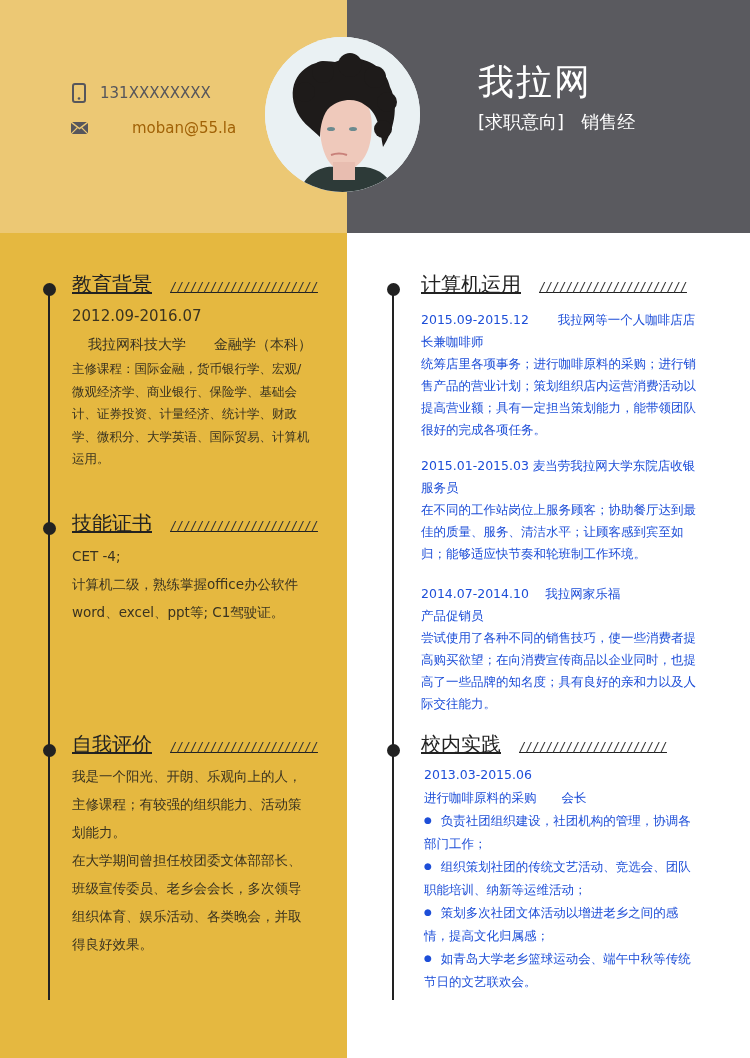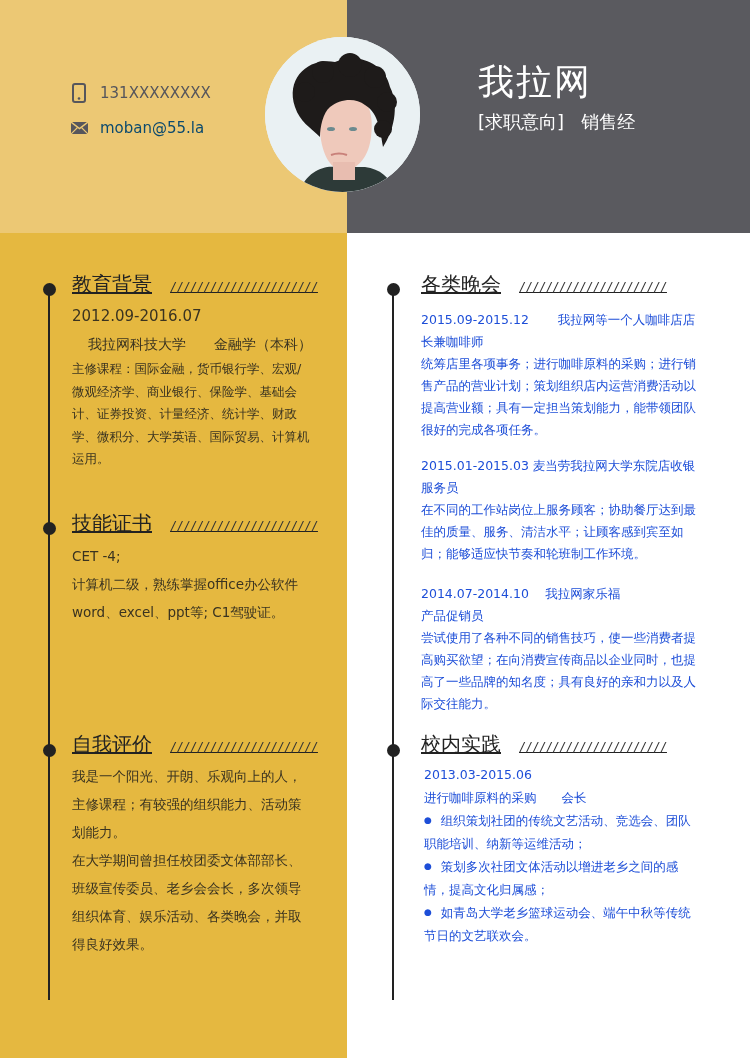--- a/index.html
+++ b/index.html
@@ -6,21 +6,21 @@
   body { width: 750px; height: 1058px; position: relative; overflow: hidden; background: #ffffff; font-family: "DejaVu Sans", "Liberation Sans", sans-serif; }
 
   .header-left { position: absolute; left: 0; top: 0; width: 347px; height: 233px; background: #ecc874; }
   .header-right { position: absolute; left: 347px; top: 0; width: 403px; height: 233px; background: #5a5a5f; }
   .body-left { position: absolute; left: 0; top: 233px; width: 347px; height: 825px; background: #e5b840; }
   .body-right { position: absolute; left: 347px; top: 233px; width: 403px; height: 825px; background: #ffffff; }
 
   .contact-row { position: absolute; left: 70px; display: flex; align-items: center; font-size: 15px; color: #3a3a3e; }
   .contact-row .icon { width: 18px; height: 20px; margin-right: 12px; display: flex; align-items: center; justify-content: center; }
   .phone-row { top: 83px; color: #56565c; }
-  .email-row { top: 118px; color: #0c4a6e; }
+  .email-row { top: 118px; color: #a16207; gap: 32px; }
 
   .avatar { position: absolute; left: 265px; top: 37px; width: 155px; height: 155px; border-radius: 50%; overflow: hidden; background: #e9f0f2; }
 
   .name { position: absolute; left: 478px; top: 58px; font-size: 36px; color: #ffffff; letter-spacing: 2px; }
   .intent { position: absolute; left: 478px; top: 110px; font-size: 18px; color: #ffffff; white-space: pre; }
 
   .timeline-line { position: absolute; width: 2px; background: #222222; }
   .tl-left { left: 48px; top: 289px; height: 711px; }
   .tl-right { left: 392px; top: 289px; height: 711px; }
   .dot { position: absolute; width: 13px; height: 13px; border-radius: 50%; background: #222222; }
@@ -116,21 +116,21 @@
 <div class="sec-title" style="left:72px;top:731px;">
   <span>自我评价</span>
   <span class="hatch">//////////////////////</span>
 </div>
 <div class="block left-text" style="left:72px;top:762px;">
   <div>我是一个阳光、开朗、乐观向上的人，主修课程；有较强的组织能力、活动策划能力。</div>
   <div>在大学期间曾担任校团委文体部部长、班级宣传委员、老乡会会长，多次领导组织体育、娱乐活动、各类晚会，并取得良好效果。</div>
 </div>
 
 <div class="sec-title" style="left:421px;top:271px;">
-  <span>各类晚会</span>
+  <span>计算机运用</span>
   <span class="hatch">//////////////////////</span>
 </div>
 <div class="block right-text" style="left:421px;top:309px;">
   <div class="entry">
     <div style="white-space:pre-wrap;">2015.09-2015.12　　 我拉网等一个人咖啡店店长兼咖啡师</div>
     <div>统筹店里各项事务；进行咖啡原料的采购；进行销售产品的营业计划；策划组织店内运营消费活动以提高营业额；具有一定担当策划能力，能带领团队很好的完成各项任务。</div>
   </div>
   <div class="entry" style="margin-top:10px;">
     <div>2015.01-2015.03 麦当劳我拉网大学东院店收银服务员</div>
     <div>在不同的工作站岗位上服务顾客；协助餐厅达到最佳的质量、服务、清洁水平；让顾客感到宾至如归；能够适应快节奏和轮班制工作环境。</div>
@@ -142,16 +142,17 @@
   </div>
 </div>
 
 <div class="sec-title" style="left:421px;top:731px;">
   <span>校内实践</span>
   <span class="hatch">//////////////////////</span>
 </div>
 <div class="block right-text" style="left:424px;top:763px;line-height:23px;">
   <div>2013.03-2015.06</div>
   <div style="white-space:pre;">进行咖啡原料的采购　　会长</div>
+  <div class="bullet">负责社团组织建设，社团机构的管理，协调各部门工作；</div>
   <div class="bullet">组织策划社团的传统文艺活动、竞选会、团队职能培训、纳新等运维活动；</div>
   <div class="bullet">策划多次社团文体活动以增进老乡之间的感情，提高文化归属感；</div>
   <div class="bullet">如青岛大学老乡篮球运动会、端午中秋等传统节日的文艺联欢会。</div>
 </div>
 
 </body></html>

